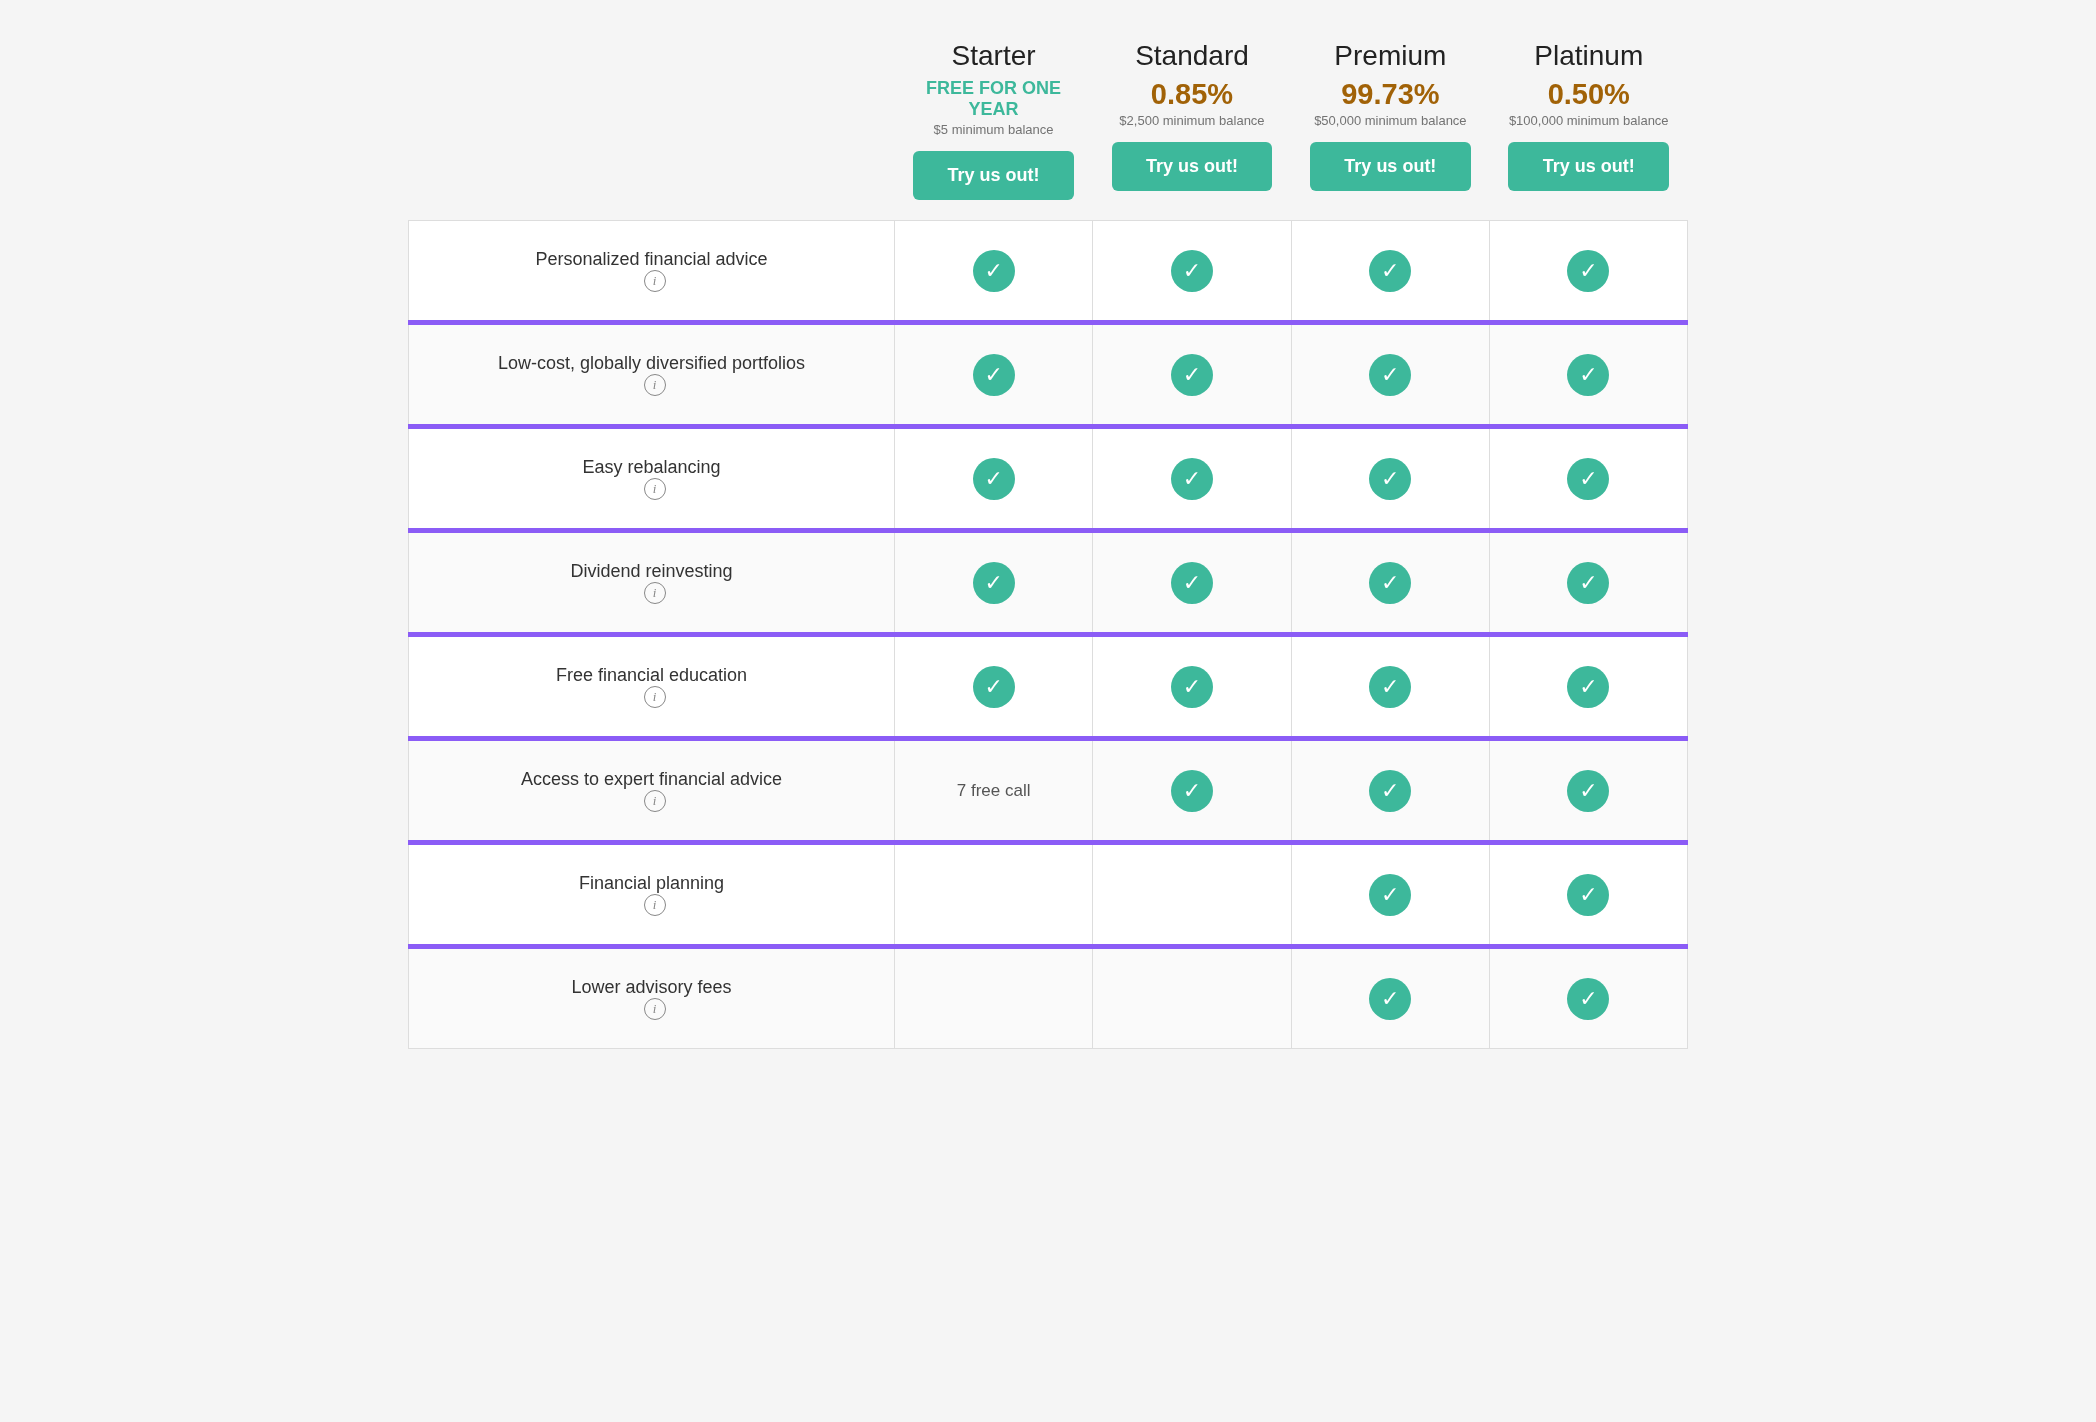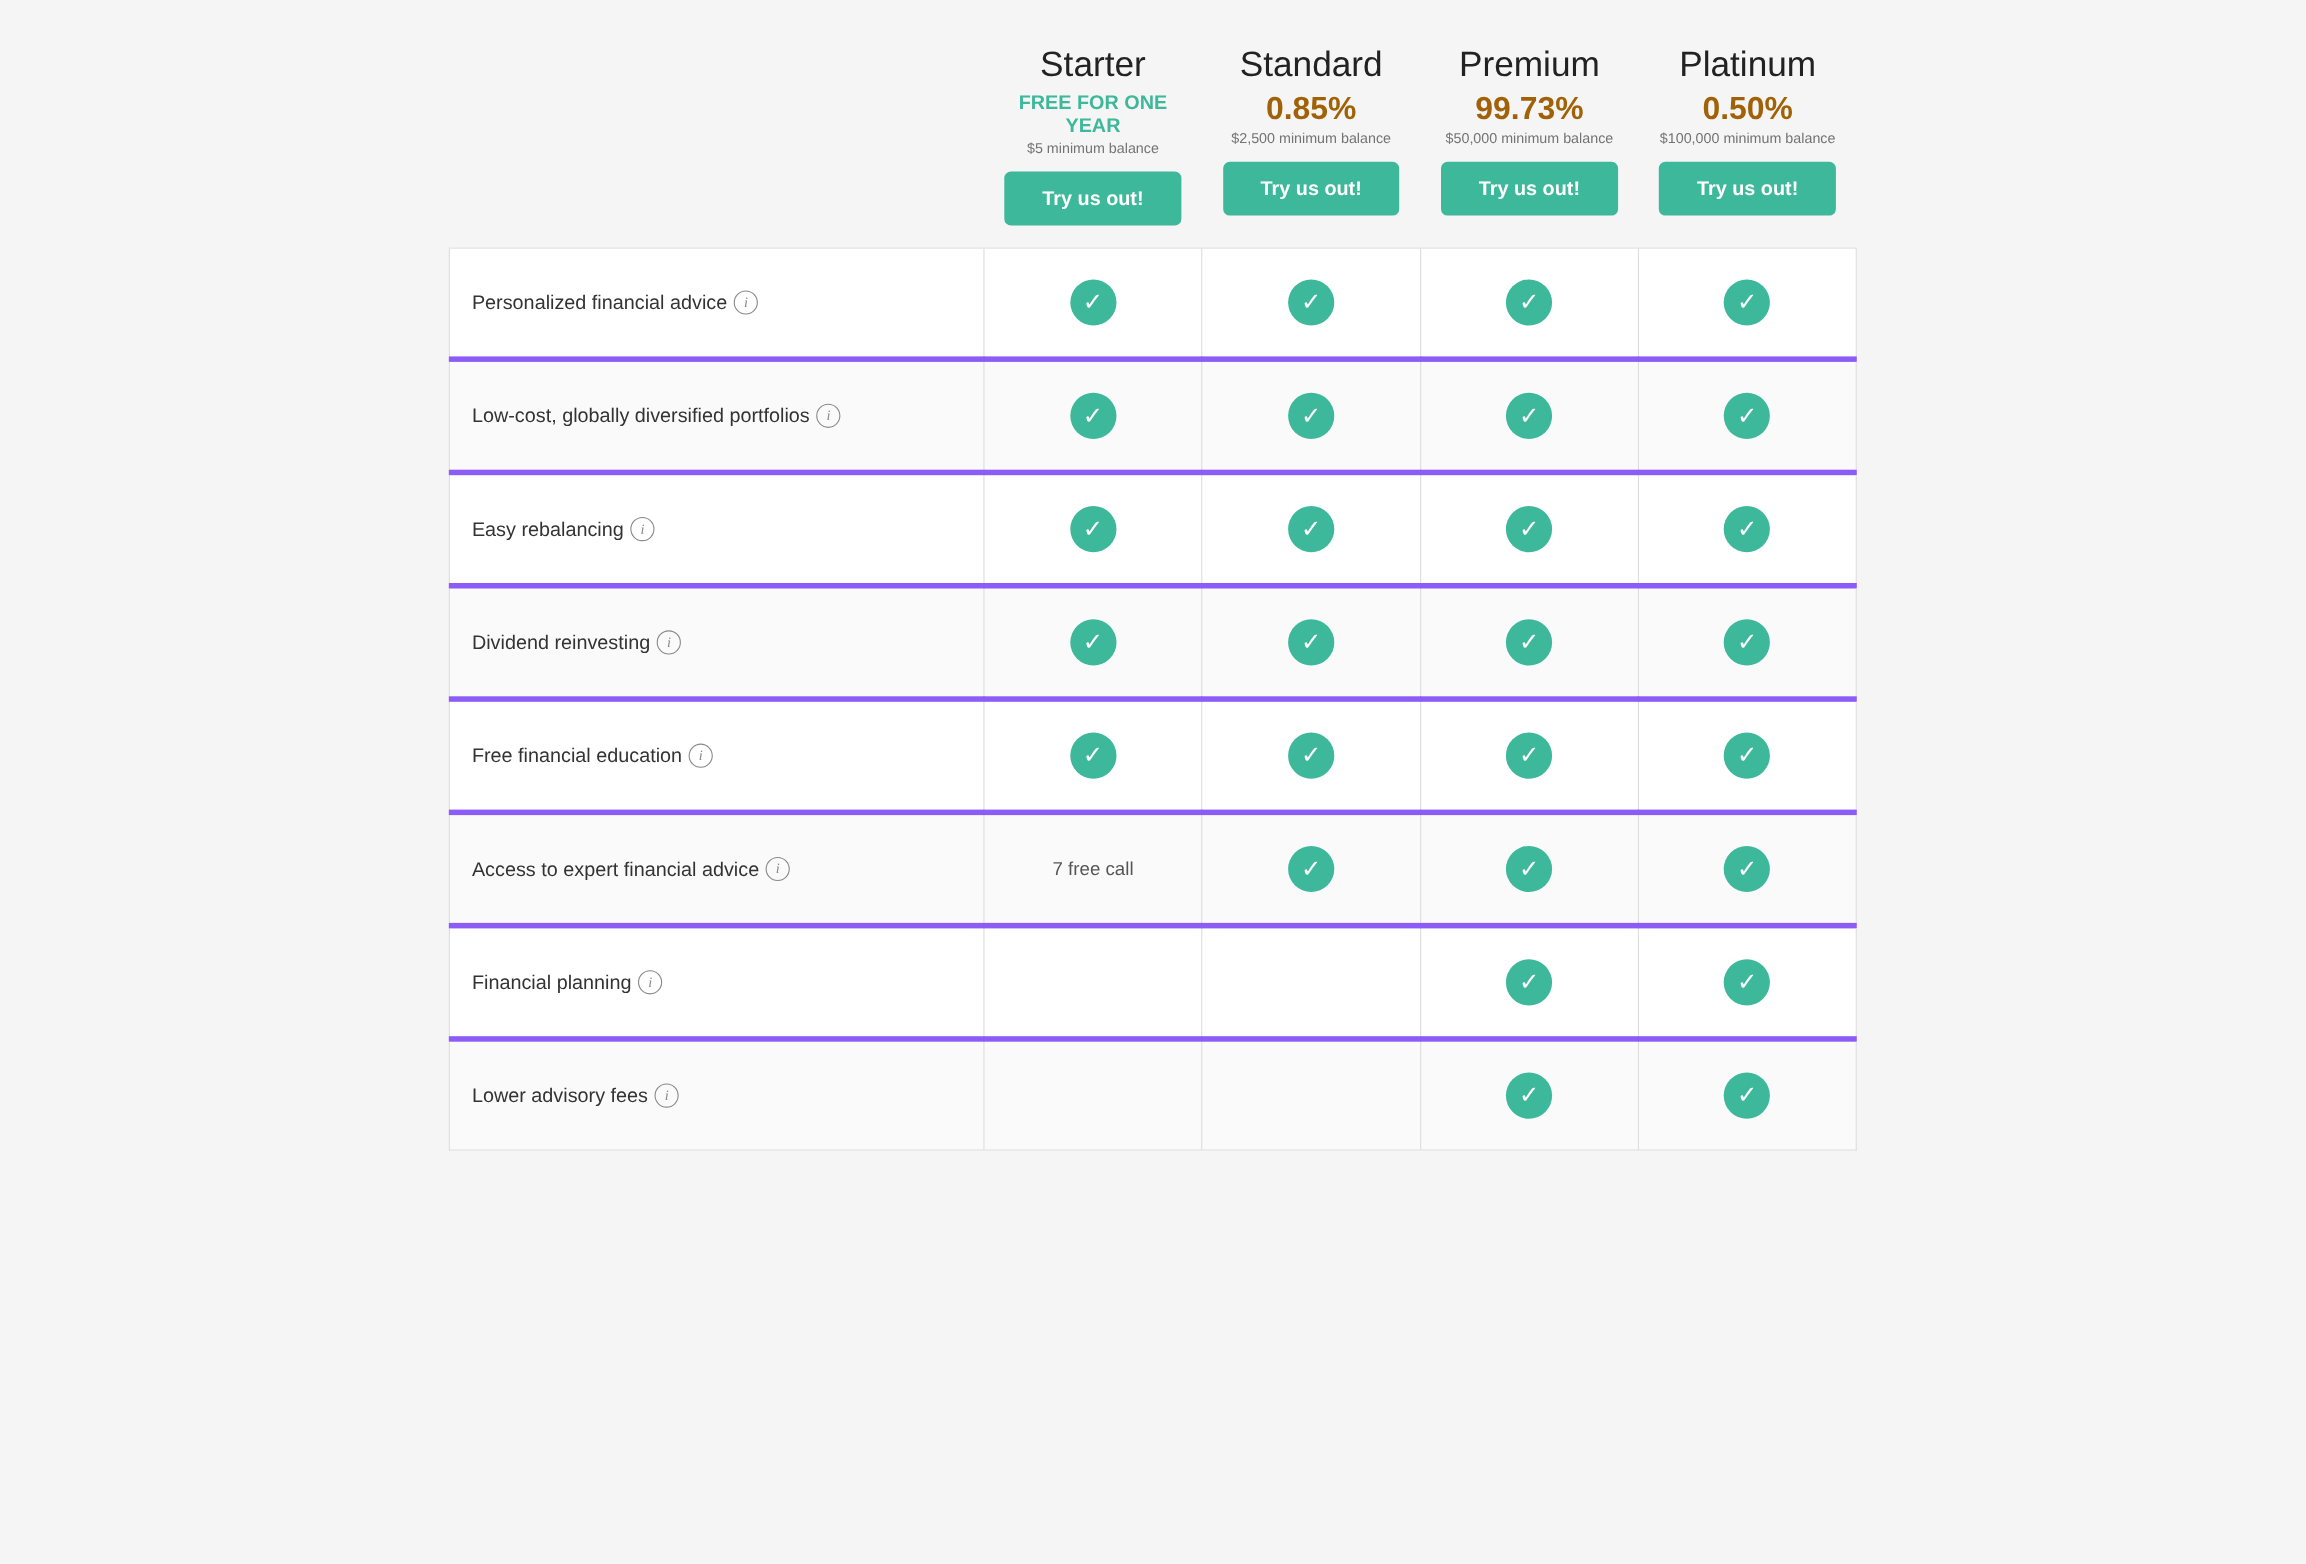--- a/index.html
+++ b/index.html
@@ -38,21 +38,21 @@
       color: #444;
       font-weight: 400;
       font-family: Georgia, 'Times New Roman', serif;
       margin-top: 4px;
     }
     .plan-col-header {
       text-align: center;
       padding: 0 10px;
     }
     .plan-name {
-      font-size: 32px;
+      font-size: 28px;
       font-weight: 500;
       color: #222;
       margin-bottom: 6px;
     }
     .plan-rate {
       font-size: 29px;
       font-weight: 700;
       color: #a16207;
       margin-bottom: 2px;
     }
@@ -150,20 +150,21 @@
     tr.row-odd td {
       background: #fff;
     }
     
     tbody td.feature-cell {
       display: table-cell;
     }
     .feature-label-wrap {
       display: flex;
       align-items: center;
+      flex-direction: column;
     }
   </style>
 </head>
 <body>
 
 <div class="page-wrapper">
 
   <div class="top-header">
     <div class="brand-cell">
       <div class="brand-name"></div>

